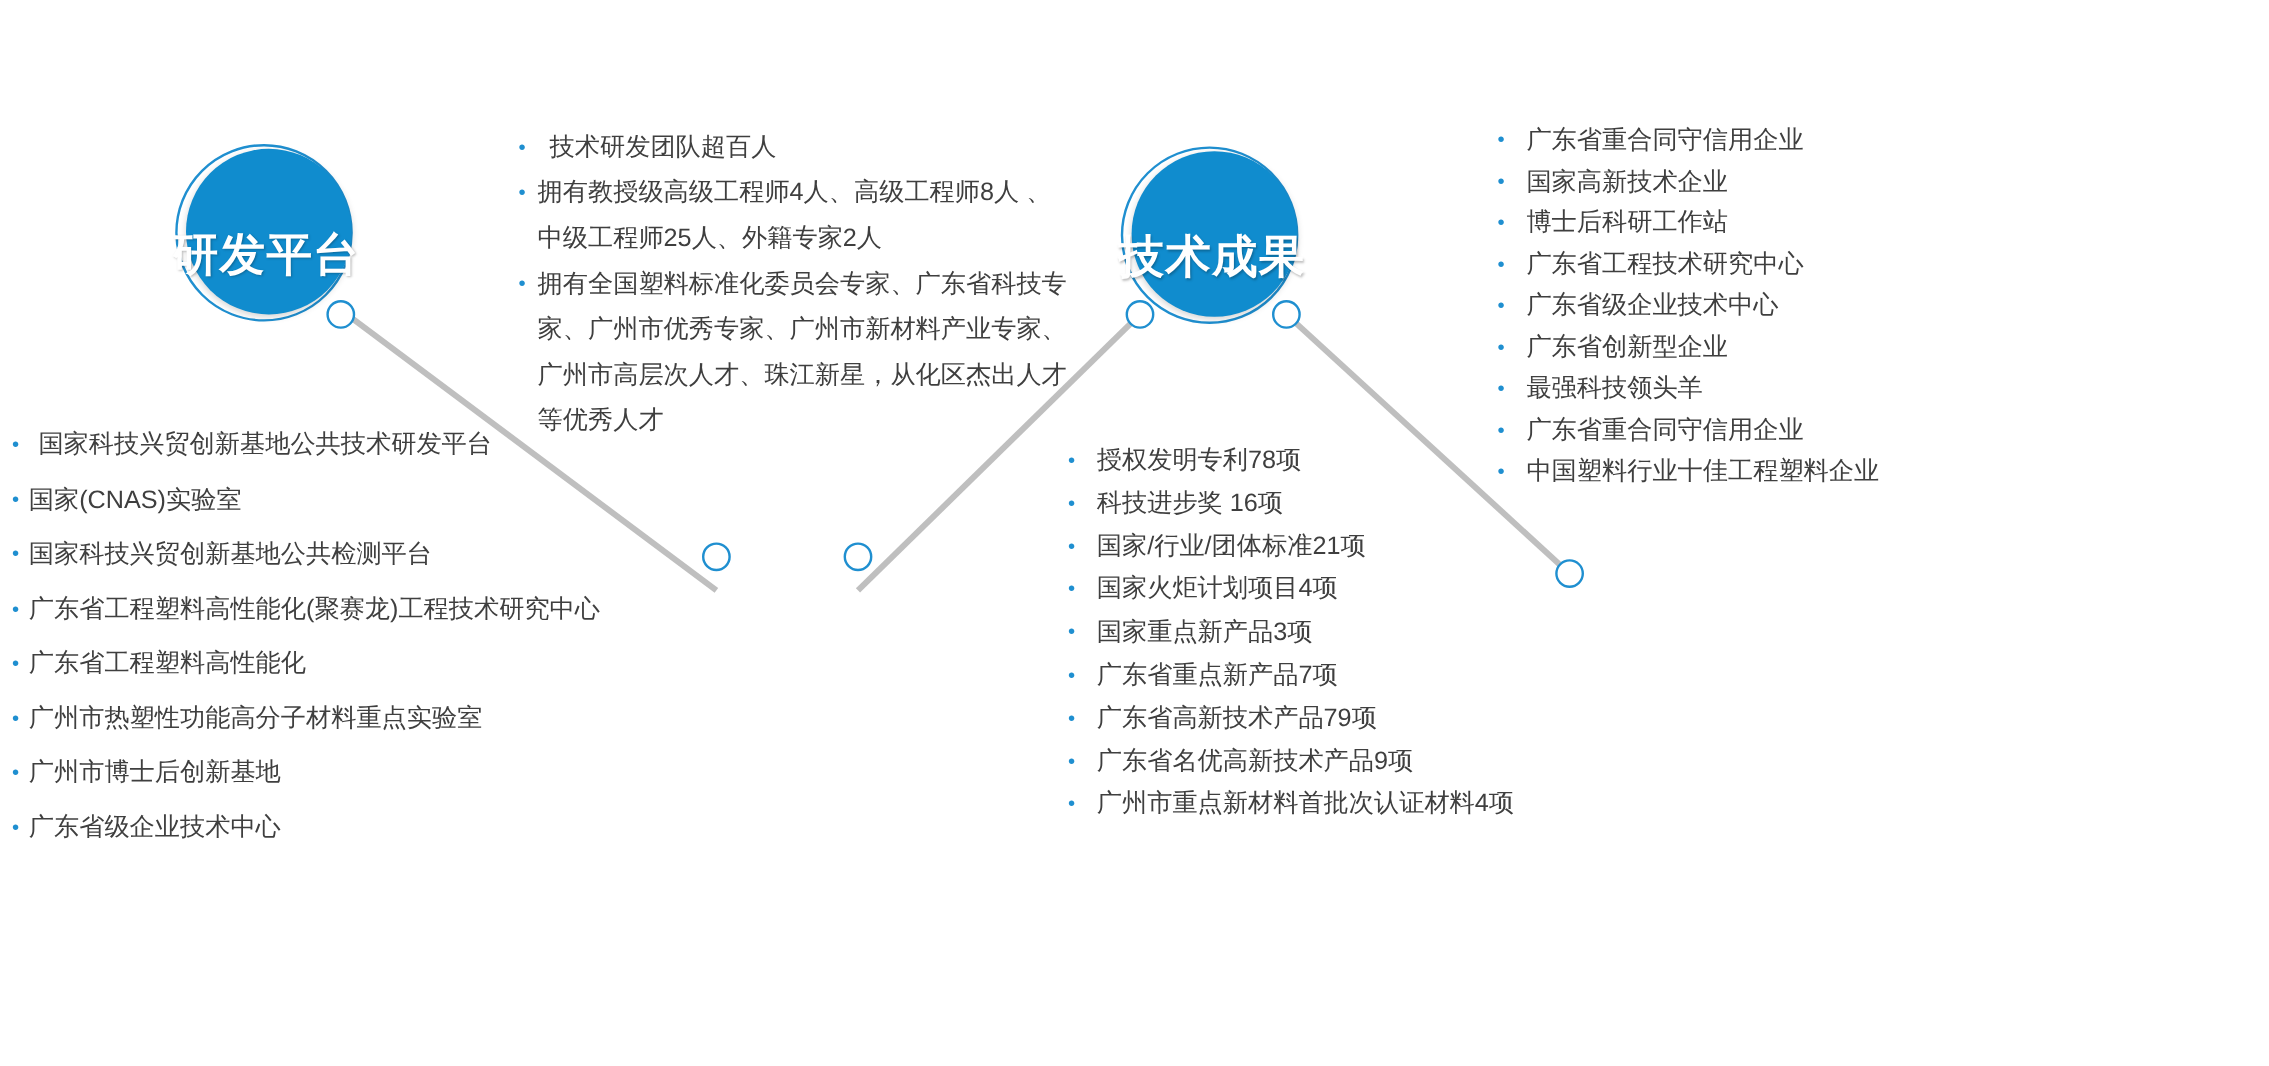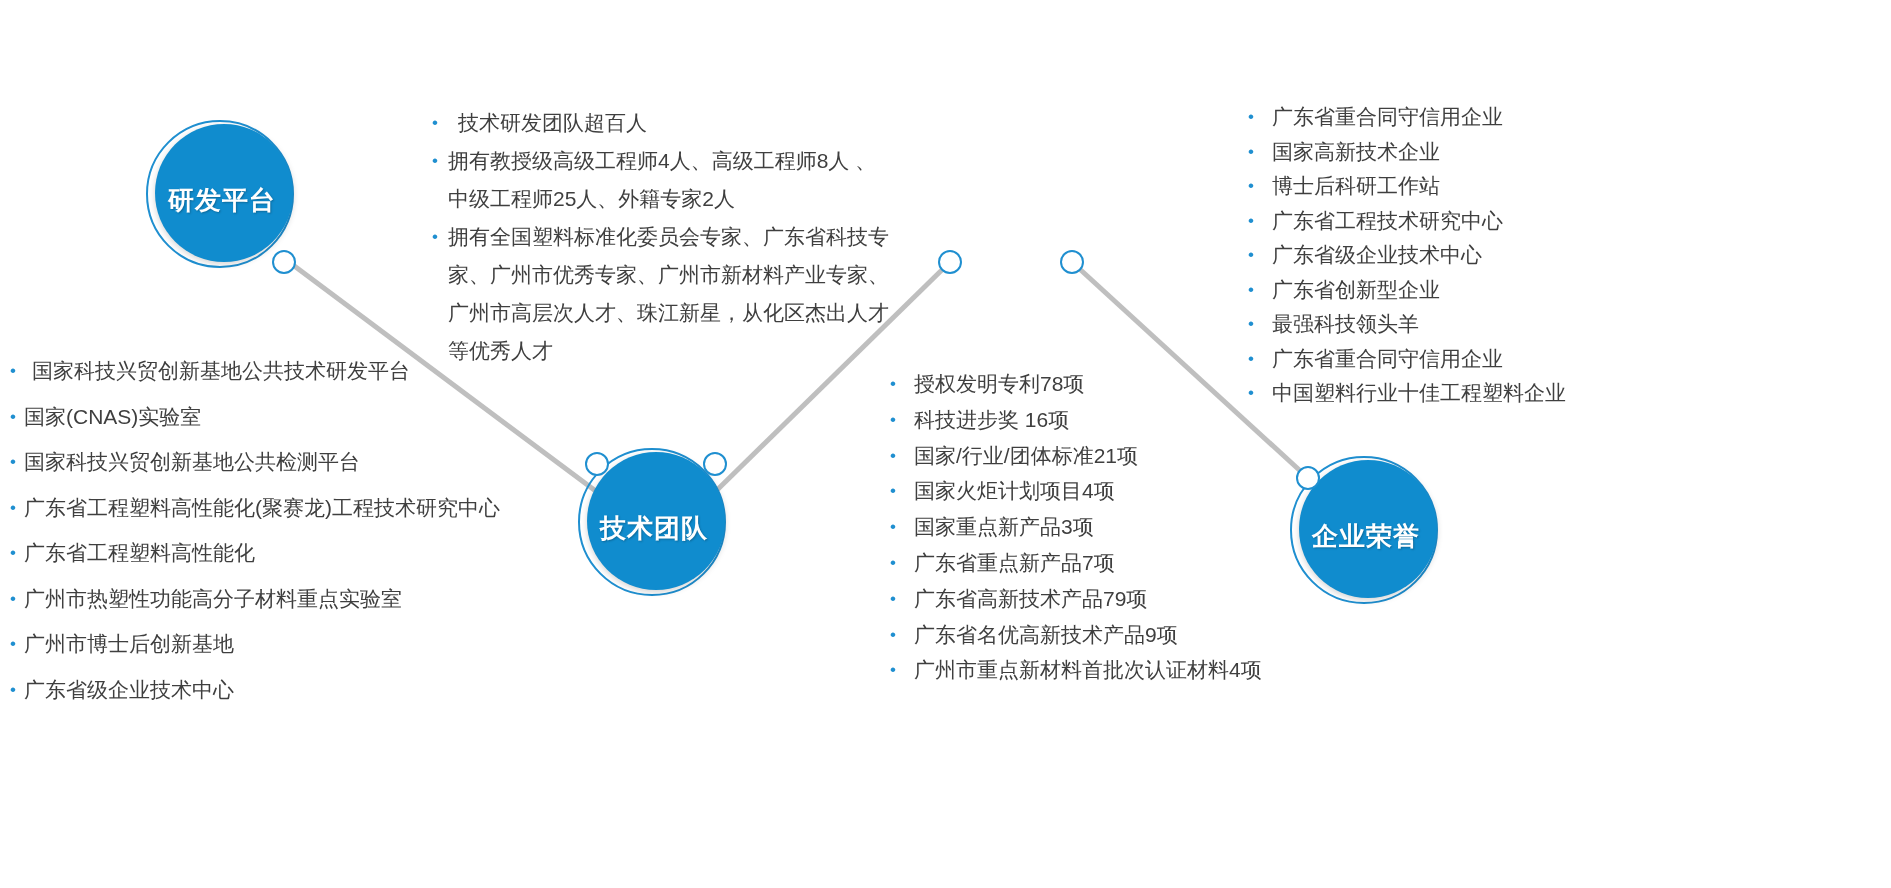--- a/index.html
+++ b/index.html
@@ -32,24 +32,24 @@
   .node .disc{
     position:absolute;
     left:9px;top:4px;
     width:138px;height:138px;
     border-radius:50%;
     background:#108CCE;
     box-shadow:0 2px 6px rgba(0,0,0,0.18);
   }
   .node .label{
     position:absolute;
-    left:0;top:4px;width:152px;height:152px;
+    left:0;top:16px;width:152px;height:152px;
     display:flex;align-items:center;justify-content:center;
     color:#ffffff;
-    font-size:26px;
+    font-size:38px;
     font-weight:700;
     letter-spacing:1px;
     text-shadow:1px 1px 2px rgba(0,0,0,0.25);
     white-space:nowrap;
   }
   
   .knob{
     position:absolute;
     width:24px;height:24px;
     border:2px solid #1F8FD0;
@@ -120,36 +120,31 @@
     <line x1="1072" y1="262" x2="1308" y2="478" stroke="#BFBFBF" stroke-width="5"></line>
   </svg>
 
   <div class="node" id="node-platform" style="left:146px;top:120px;">
     <div class="ring"></div>
     <div class="disc"></div>
     <div class="label">研发平台</div>
   </div>
   <div class="knob" style="left:272px;top:250px;"></div>
 
-  <div class="node" id="node-team" style="left:578px;top:448px;">
+  <div class="knob" style="left:585px;top:452px;"></div>
+  <div class="knob" style="left:703px;top:452px;"></div>
+
+  <div class="node" id="node-achieve" style="left:934px;top:122px;">
     <div class="ring"></div>
     <div class="disc"></div>
-    <div class="label">技术团队</div>
-  </div>
-  <div class="knob" style="left:585px;top:452px;"></div>
-  <div class="knob" style="left:703px;top:452px;"></div>
-
+    <div class="label">技术成果</div>
+  </div>
   <div class="knob" style="left:938px;top:250px;"></div>
   <div class="knob" style="left:1060px;top:250px;"></div>
 
-  <div class="node" id="node-honor" style="left:1290px;top:456px;">
-    <div class="ring"></div>
-    <div class="disc"></div>
-    <div class="label">企业荣誉</div>
-  </div>
   <div class="knob" style="left:1296px;top:466px;"></div>
 
   <div class="list" id="list-team">
     <div class="li first">
       <span class="dot">•</span>
       <span class="txt">技术研发团队超百人</span>
     </div>
     <div class="li">
       <span class="dot">•</span>
       <span class="txt">拥有教授级高级工程师4人、高级工程师8人 、中级工程师25人、外籍专家2人</span>

